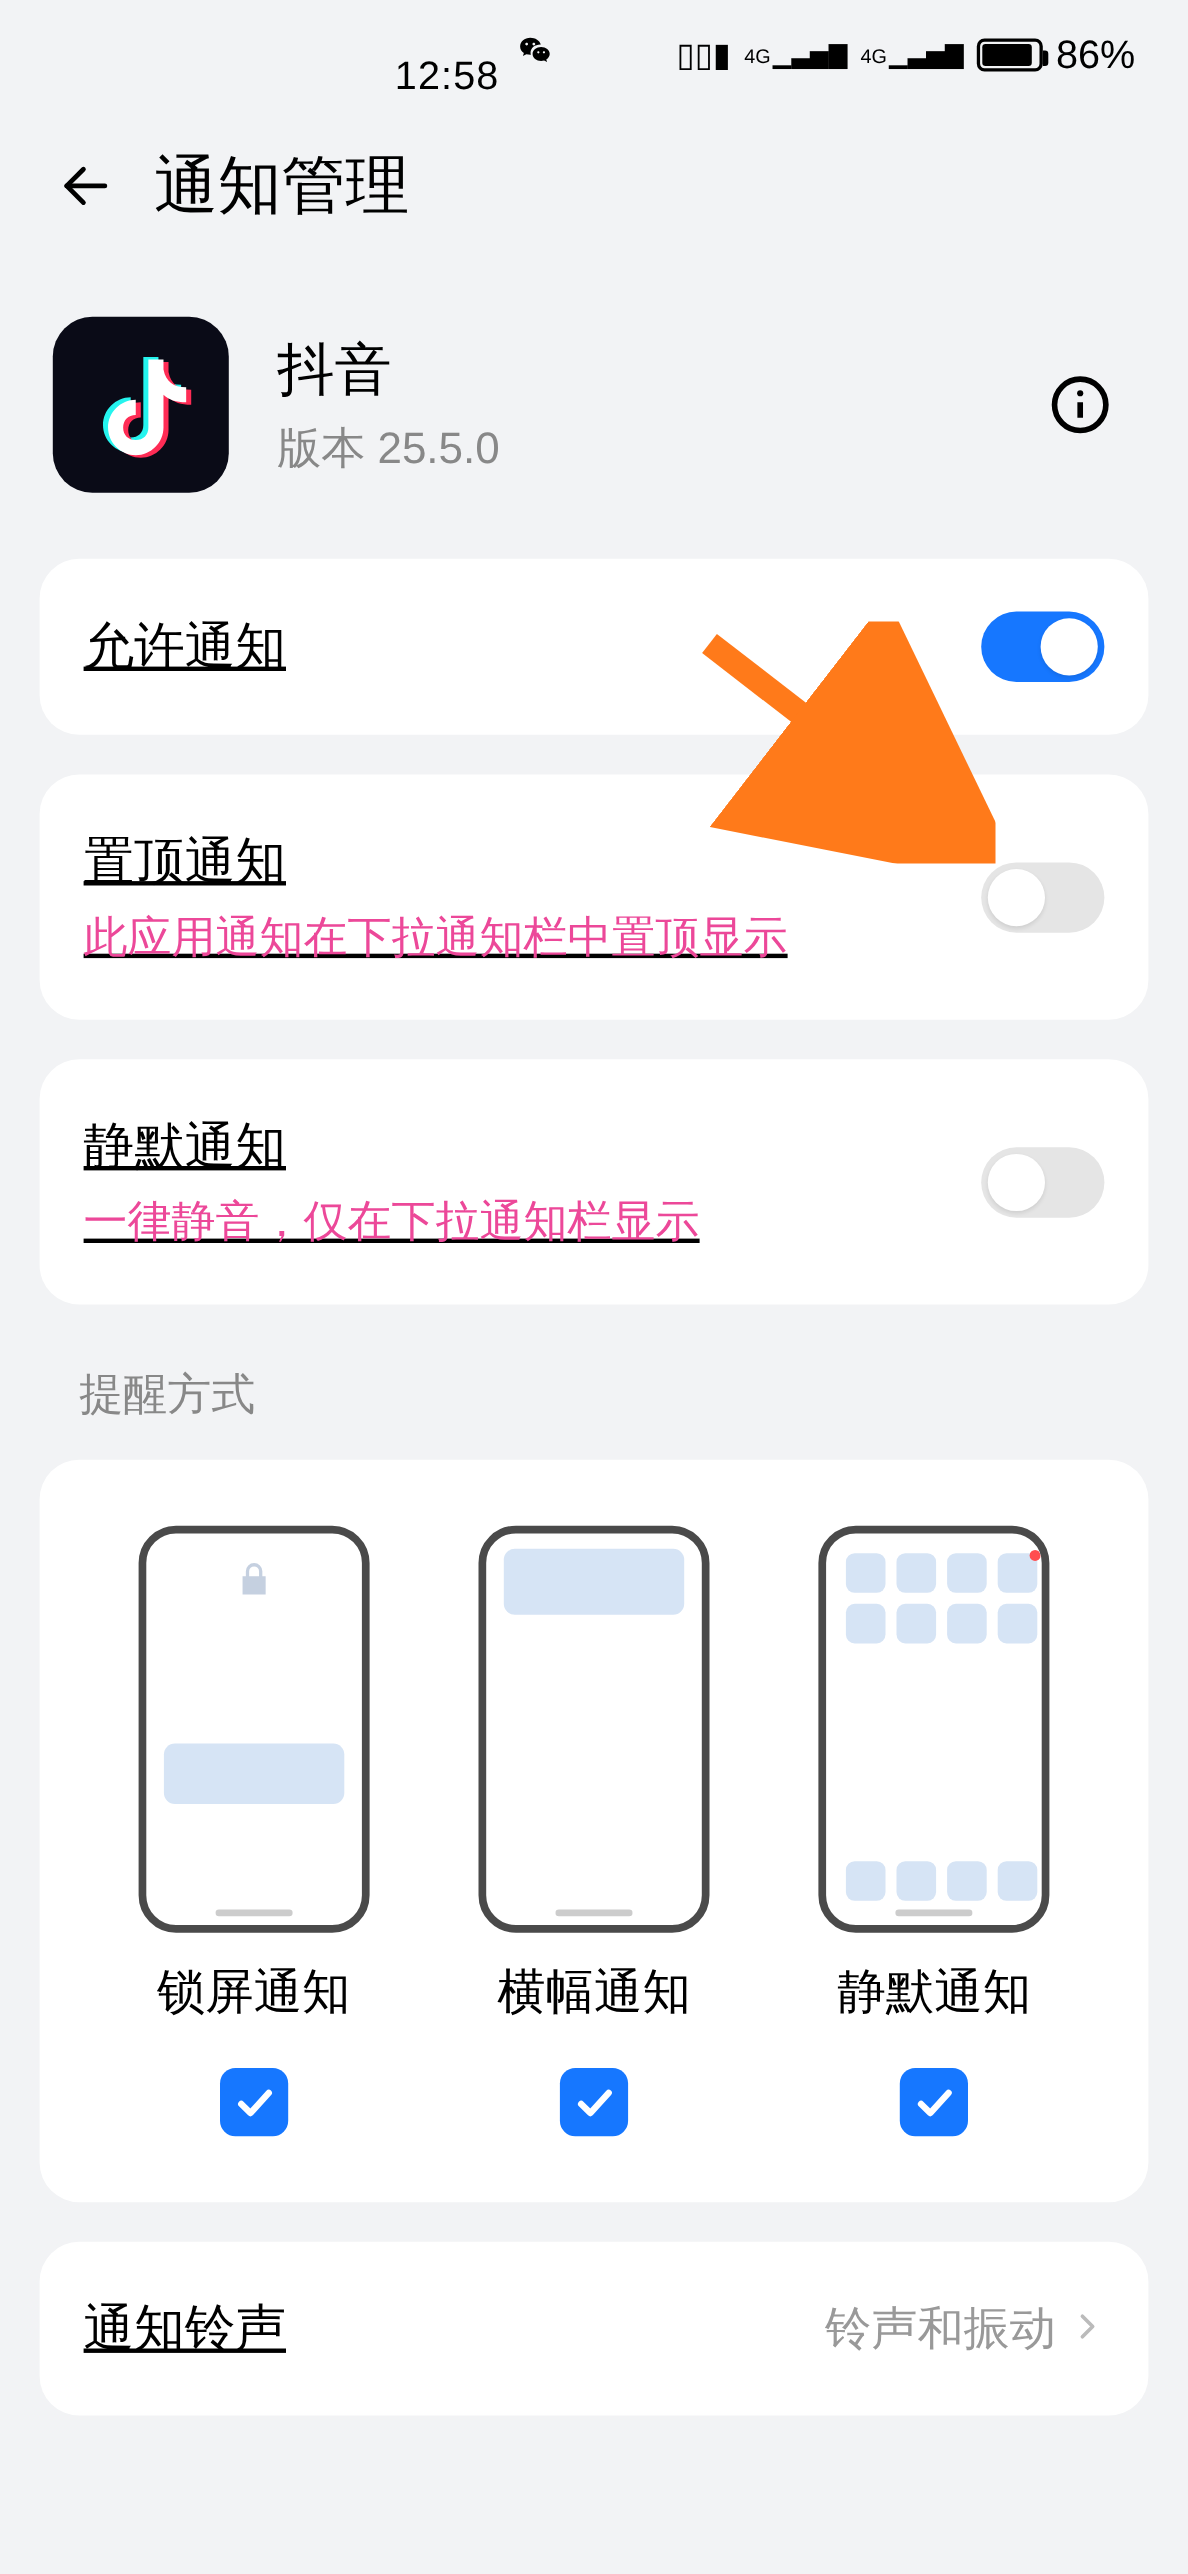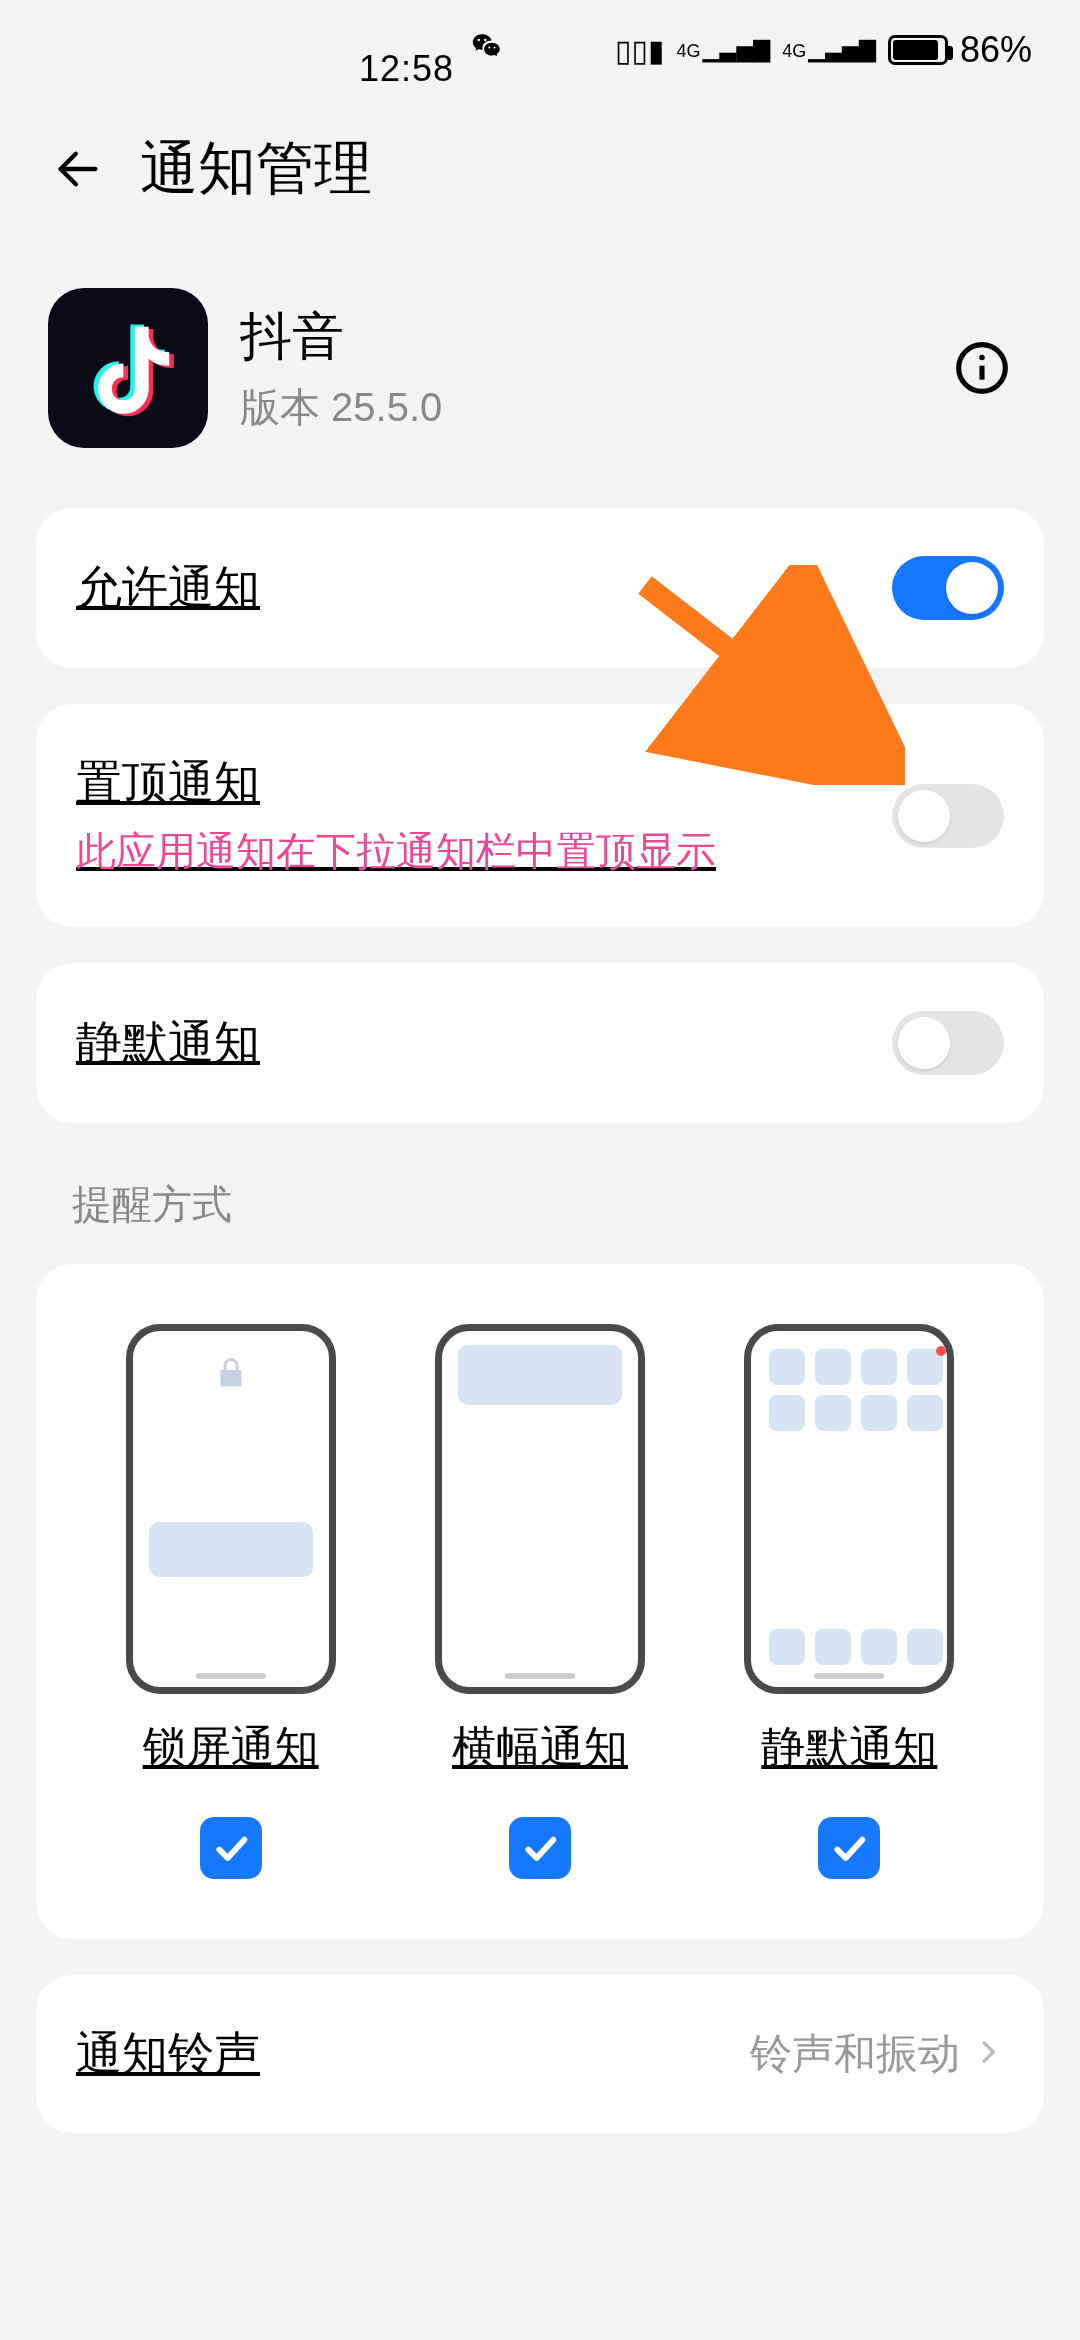--- a/index.html
+++ b/index.html
@@ -33,21 +33,21 @@
       align-items: center;
       padding: 30px 48px 40px 48px;
       gap: 32px;
     }
     .back-arrow { width: 60px; height: 60px; display: flex; align-items: center; justify-content: center;}
     .page-title { font-size: 58px; font-weight: 500; color: #000; }
     .app-header {
       display: flex;
       align-items: center;
       padding: 40px 48px 60px 48px;
-      gap: 32px;
+      gap: 44px;
     }
     .app-icon {
       width: 160px; height: 160px; border-radius: 36px;
       background: #0a0b17;
       display: flex; align-items: center; justify-content: center;
       position: relative;
     }
     .app-info { flex: 1; }
     .app-name { font-size: 52px; font-weight: 500; color: #000; margin-bottom: 8px;}
     .app-version { font-size: 40px; color: #888; }
@@ -112,21 +112,21 @@
     }
     .phone-mock .bottom-bar { position: absolute; bottom: 8px; left: 50%; transform: translateX(-50%); width: 70px; height: 6px; background: #ccc; border-radius: 3px;}
     .lock-icon { position: absolute; top: 24px; left: 50%; transform: translateX(-50%); color: #c5d0e0; }
     .notif-bar { position: absolute; bottom: 110px; left: 16px; right: 16px; height: 55px; background: #d6e4f5; border-radius: 10px;}
     .banner-bar { position: absolute; top: 14px; left: 16px; right: 16px; height: 60px; background: #d6e4f5; border-radius: 10px;}
     .icon-grid { position: absolute; top: 18px; left: 18px; right: 18px; display: grid; grid-template-columns: repeat(4, 1fr); gap: 10px;}
     .icon-grid .ic { width: 36px; height: 36px; background: #d6e4f5; border-radius: 8px; position: relative;}
     .icon-grid .ic.badge::after { content:""; position:absolute; top:-3px; right:-3px; width:10px; height:10px; background:#ff4d4f; border-radius:50%;}
     .icon-grid-bottom { position: absolute; bottom: 22px; left: 18px; right: 18px; display: grid; grid-template-columns: repeat(4, 1fr); gap: 10px;}
     .icon-grid-bottom .ic { width: 36px; height: 36px; background: #d6e4f5; border-radius: 8px;}
-    .style-label { font-size: 44px; color: #000; font-weight: 400; text-decoration: underline;}
+    .style-label { font-size: 44px; color: #000; font-weight: 400;}
     .checkbox {
       width: 62px; height: 62px; background: #1677ff; border-radius: 14px;
       display: flex; align-items: center; justify-content: center; margin-top: 16px;
     }
     .row-right { display: flex; align-items: center; gap: 12px; color: #999; font-size: 42px;}
     .chevron { color: #bbb; }
 
     
     .annot-arrow {
       position: absolute;
@@ -209,20 +209,21 @@
     <div class="toggle off">
         <div class="toggle-knob"></div>
       </div>
   </div>
 </div>
 
 <div class="card">
   <div class="row">
     <div class="row-content">
       <div class="row-title">静默通知</div>
+      <div class="row-sub">一律静音，仅在下拉通知栏显示</div>
     </div>
     <div class="toggle off">
         <div class="toggle-knob"></div>
       </div>
   </div>
 </div>
 
 <div class="section-label">提醒方式</div>
 
 <div class="styles-card">

